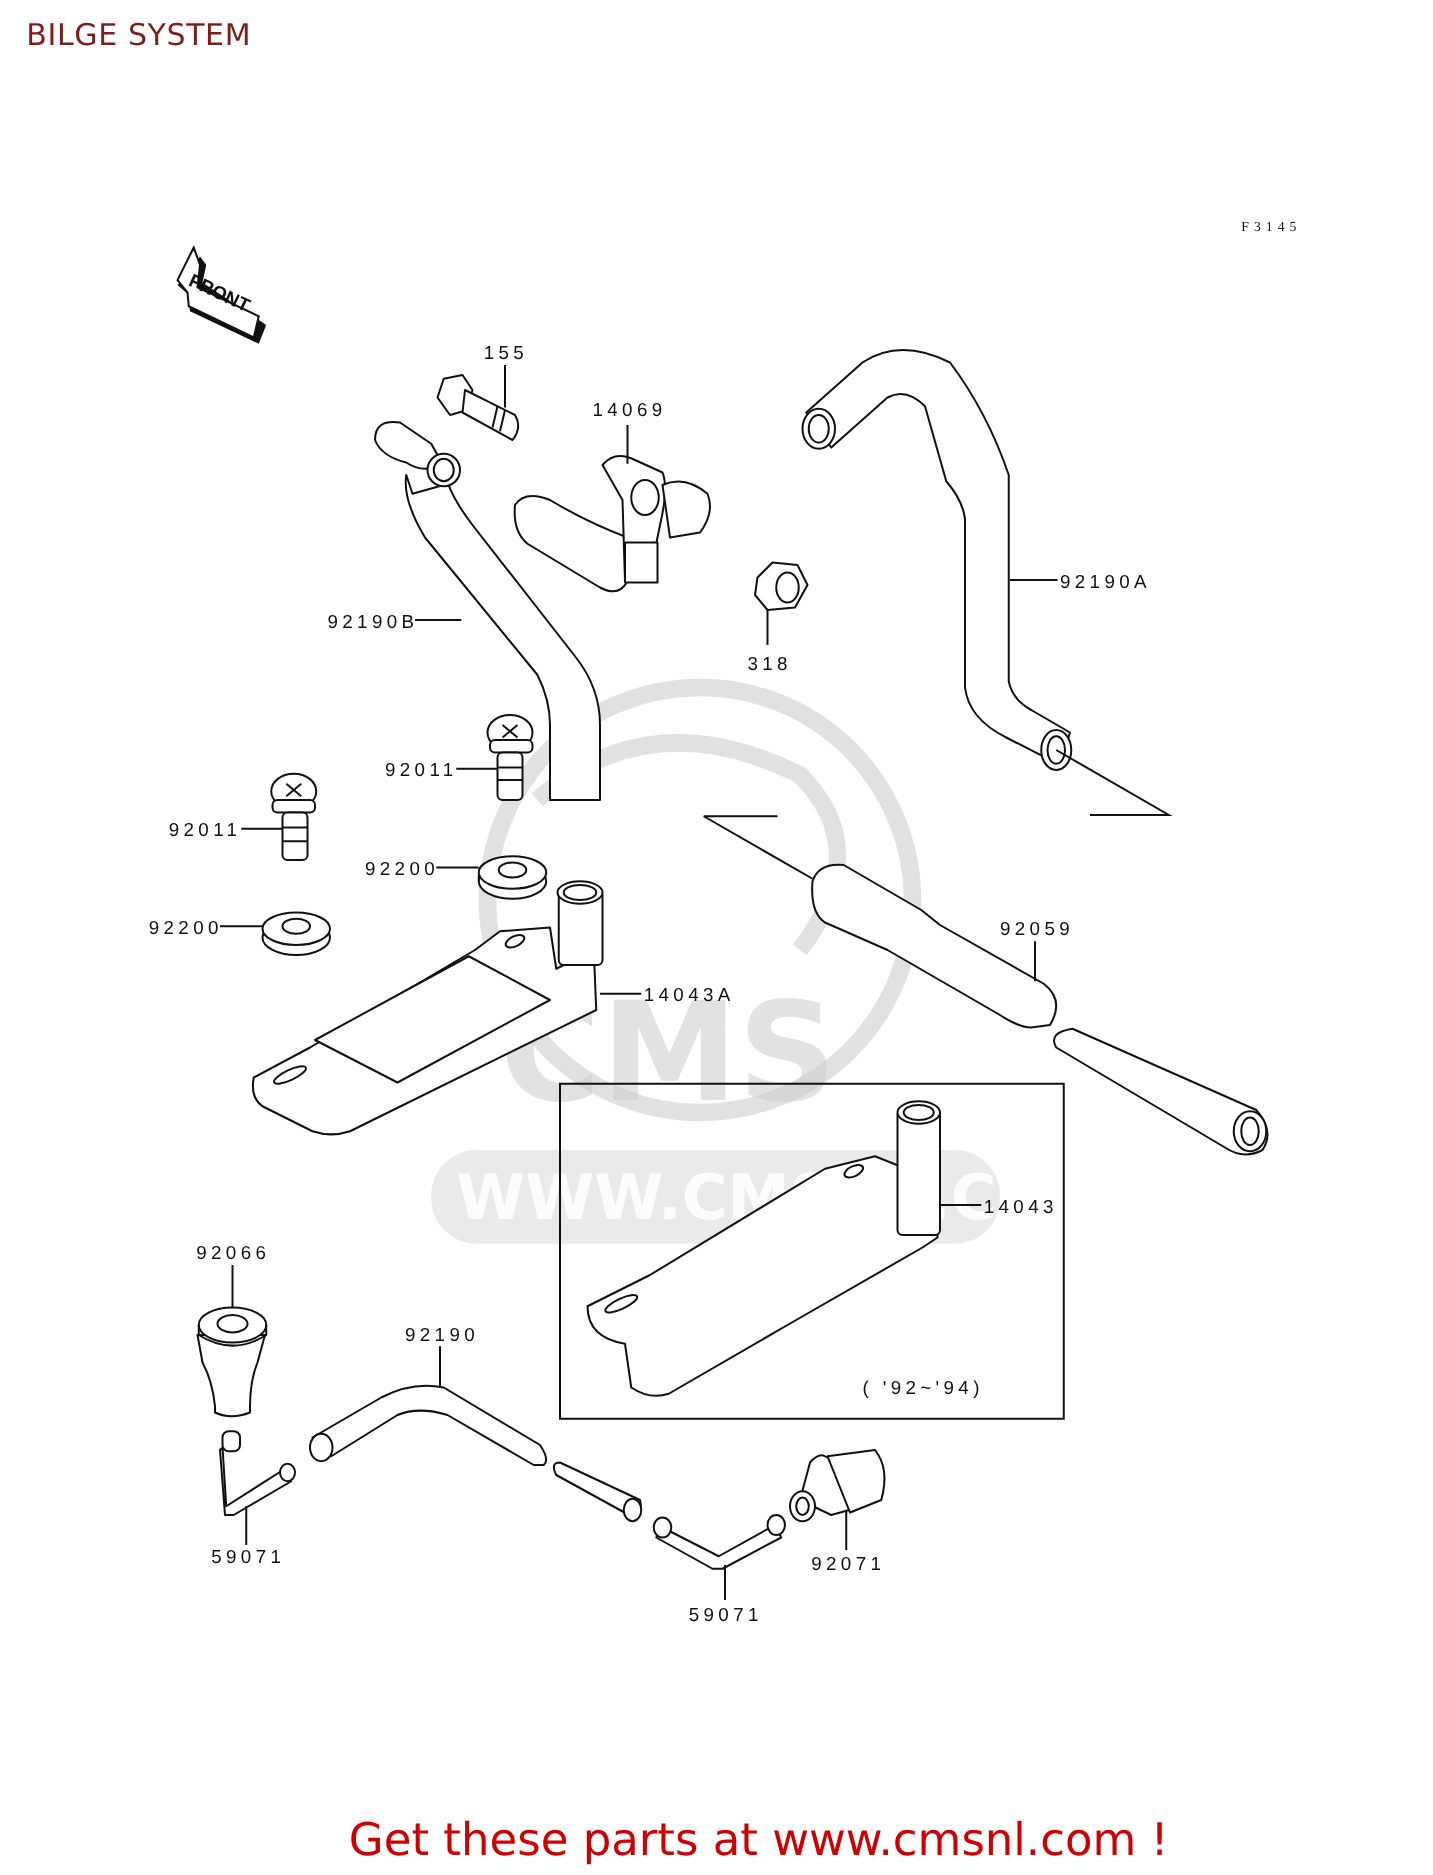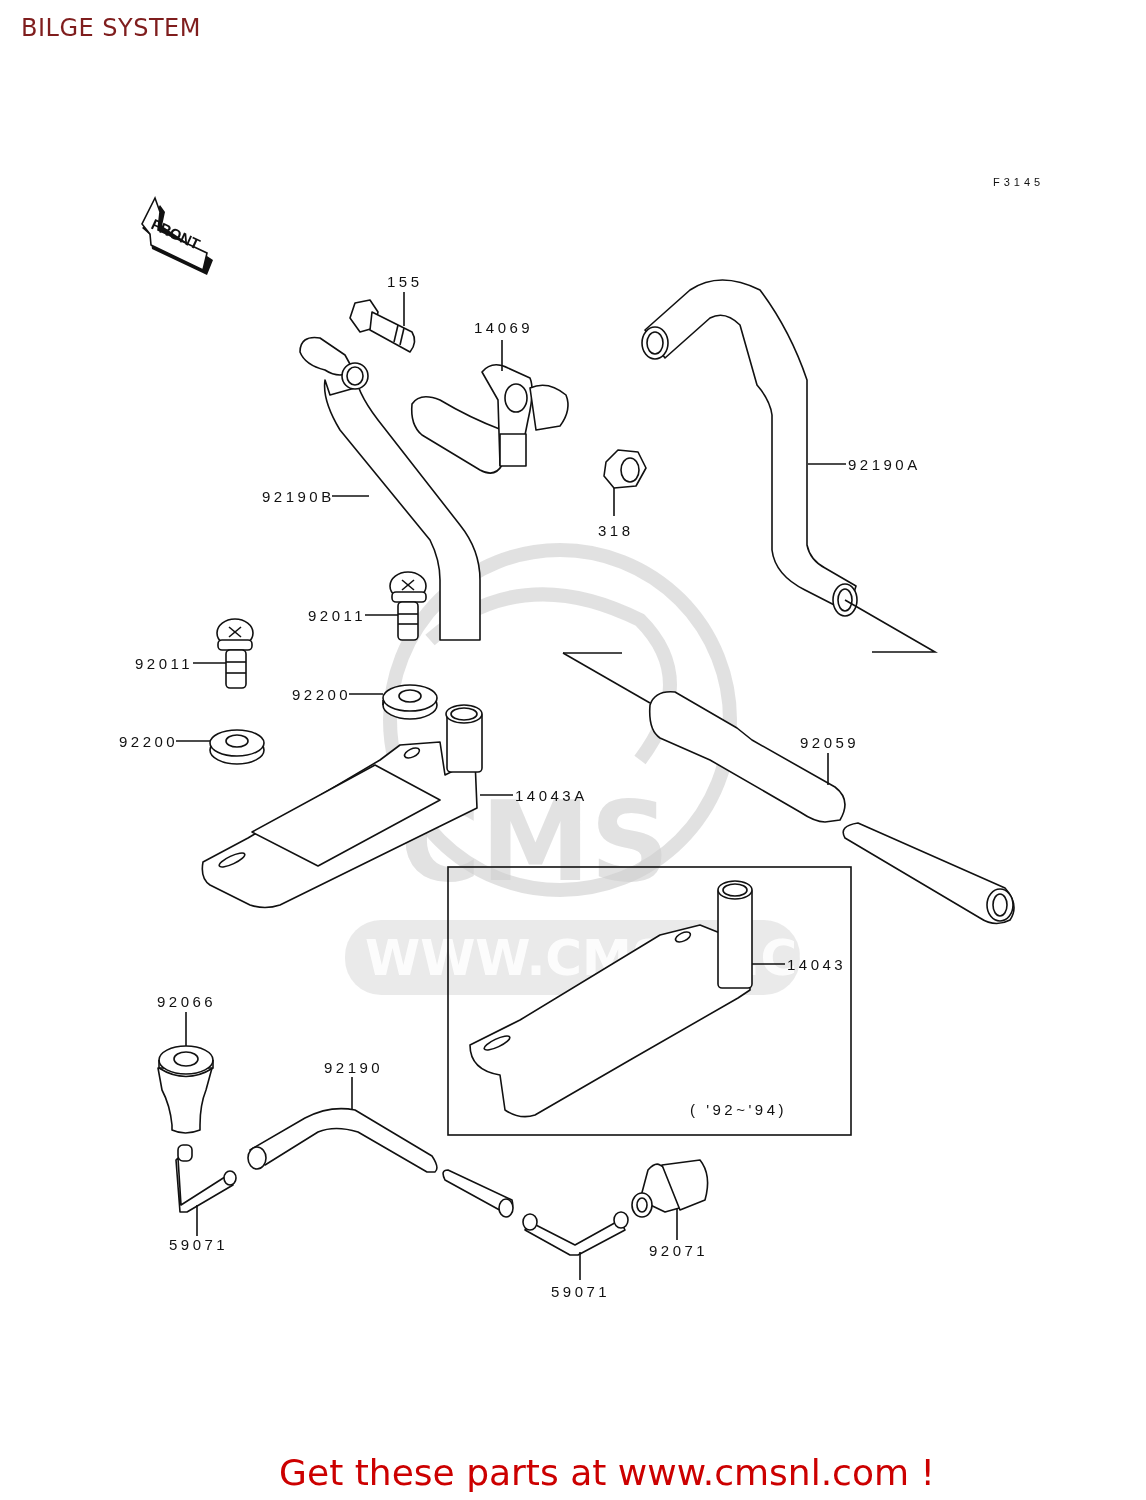--- a/index.html
+++ b/index.html
@@ -1,18 +1,18 @@
 <!DOCTYPE html>
 <html><head>
 <meta charset="utf-8">
 <style>
   html,body{margin:0;padding:0;background:#ffffff;}
   body{width:1146px;height:1500px;position:relative;overflow:hidden;font-family:"DejaVu Sans",sans-serif;}
   .title{position:absolute;left:21px;top:14px;font-size:24px;color:#7f1d1d;letter-spacing:0.5px;font-family:"DejaVu Sans",sans-serif;}
-  .figcode{position:absolute;left:993px;top:176px;font-size:11px;letter-spacing:4px;color:#111;font-family:Liberation Sans, sans-serif;}
+  .figcode{position:absolute;left:993px;top:176px;font-size:11px;letter-spacing:4px;color:#111;font-family:Liberation Serif, serif;}
   svg.diagram{position:absolute;left:0;top:0;}
   .lbl{font-family:"Liberation Sans",sans-serif;font-size:15px;letter-spacing:3.5px;fill:#111;}
   .ln{stroke:#111;stroke-width:1.6;fill:none;}
   .pt{stroke:#111;stroke-width:1.6;fill:#fff;stroke-linejoin:round;stroke-linecap:round;}
   .wm{fill:none;stroke:#c9c9c9;stroke-width:14;opacity:0.55;}
   .wmtext{font-family:"DejaVu Sans",sans-serif;font-weight:bold;fill:#cfcfcf;opacity:0.6;}
   .footer{position:absolute;left:0;width:1146px;top:1452px;text-align:center;font-size:36px;color:#cc0000;font-family:"DejaVu Sans",sans-serif;padding-left:34px;}
   .front-text{font-family:"Liberation Sans",sans-serif;font-weight:bold;font-size:15px;fill:#111;}
 </style>
 </head>

